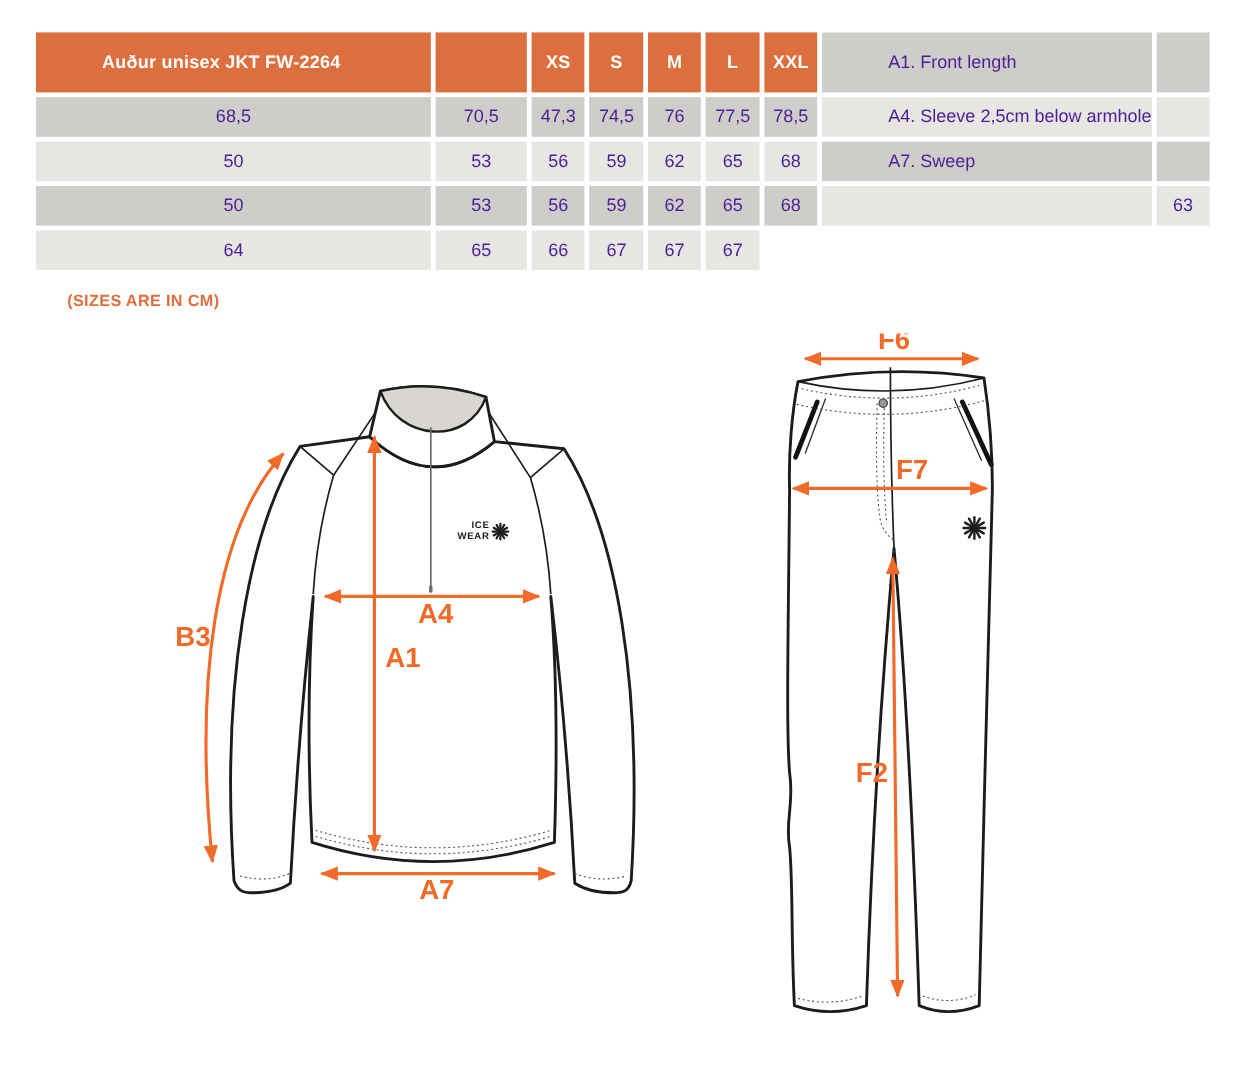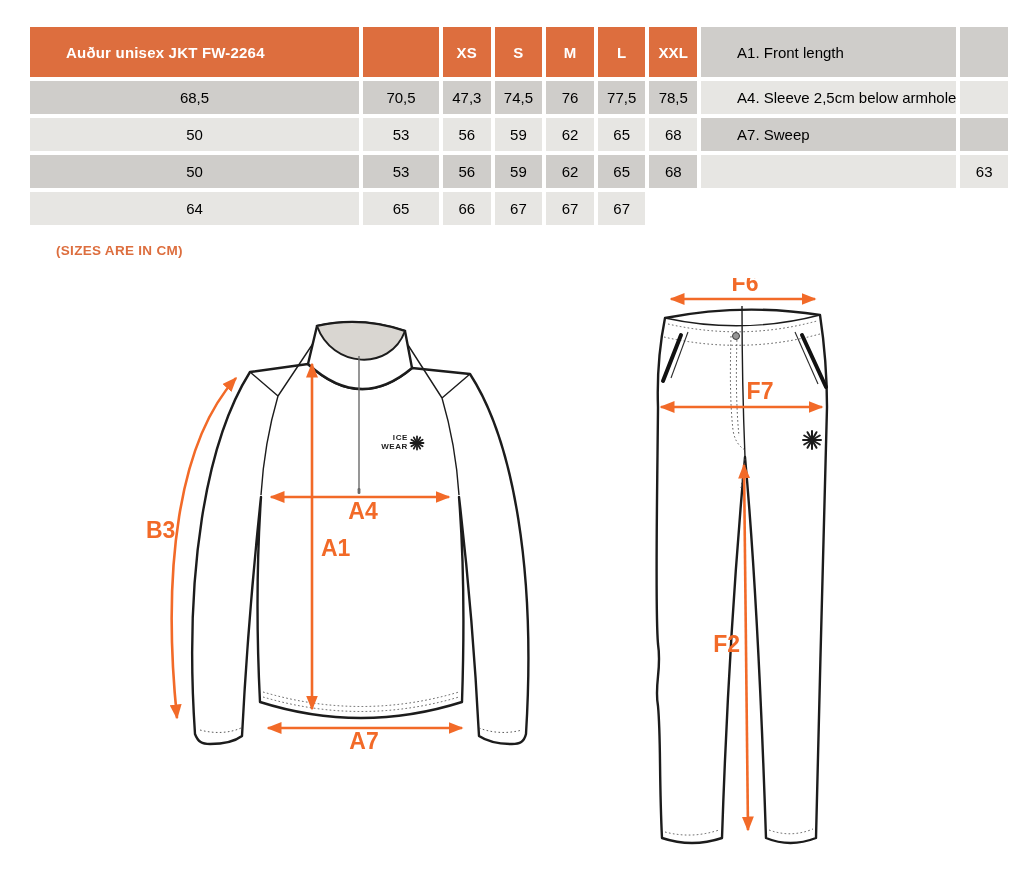--- a/index.html
+++ b/index.html
@@ -9,23 +9,23 @@
   
   .size-table {
     position:absolute; left:30px; top:27px; width:978px;
     display:grid;
     grid-template-columns:329px 76px repeat(7, 1fr);
     grid-template-rows:50px repeat(4, 33px);
     gap:4px;
   }
   .cell {
     display:flex; align-items:center; justify-content:center;
-    font-size:15px; color:#000000; white-space:nowrap;
+    font-size:15px; color:#4c1d95; white-space:nowrap;
   }
-  .cell.name { justify-content:flex-start; padding-left:36px; }
+  .cell.name { justify-content:flex-start; padding-left:55px; }
   .hdr { background:#DD6E3E; color:#ffffff; font-weight:bold; letter-spacing:.2px; }
   .r-dark  { background:#CFCDCA; }
   .r-light { background:#E7E6E3; }
 
   .note {
     position:absolute; left:56px; top:243px;
     color:#DD6E3E; font-size:13.5px; font-weight:bold; letter-spacing:.3px;
   }
 
   

